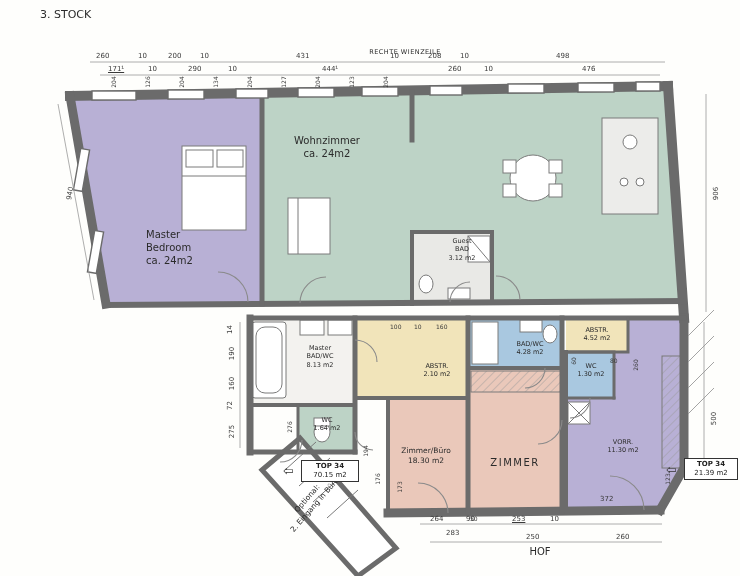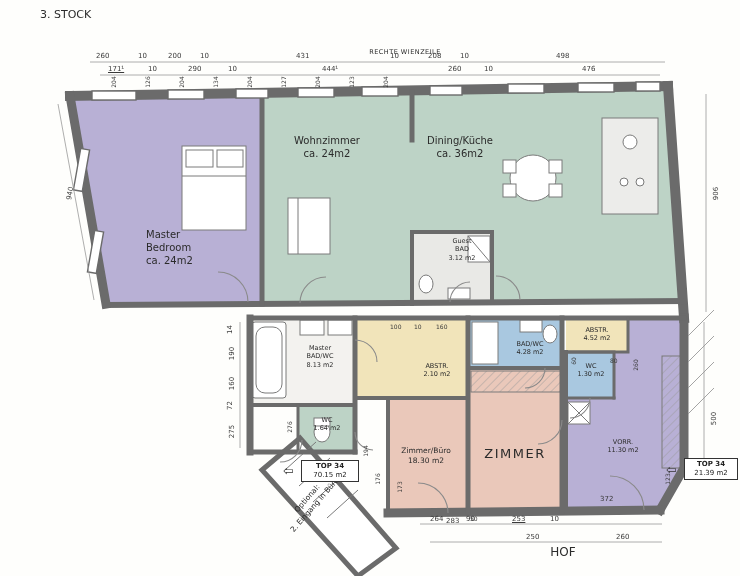--- a/index.html
+++ b/index.html
@@ -166,40 +166,38 @@
     <g class="hat">
       <line x1="688" y1="336" x2="714" y2="310"></line>
       <line x1="688" y1="362" x2="714" y2="336"></line>
       <line x1="688" y1="388" x2="714" y2="362"></line>
       <line x1="688" y1="414" x2="714" y2="388"></line>
     </g>
   </svg>
 
   <div class="lbl" style="left:40px;top:8px;font-size:11px;">3. STOCK</div>
   <div class="lbl" style="left:330px;top:48px;width:150px;font-size:6.5px;letter-spacing:0.5px;">RECHTE WIENZEILE</div>
-  <div class="lbl" style="left:528px;top:545px;width:70px;font-size:12px;">HOF</div>
+  <div class="lbl" style="left:505px;top:545px;width:70px;font-size:10px;">HOF</div>
 
   <div class="lbl" style="left:146px;top:228px;width:80px;font-size:10px;text-align:left;">Master
 Bedroom
 ca. 24m2</div>
   <div class="lbl" style="left:272px;top:134px;width:110px;font-size:10px;">Wohnzimmer
 ca. 24m2</div>
-  <div class="lbl" style="left:402px;top:134px;width:116px;font-size:10px;">Dining/Küche
-ca. 36m2</div>
   <div class="lbl" style="left:438px;top:237px;width:48px;font-size:6.5px;">Guest
 BAD
 3.12 m2</div>
   <div class="lbl" style="left:288px;top:344px;width:64px;font-size:6.5px;">Master
 BAD/WC
 8.13 m2</div>
   <div class="lbl" style="left:410px;top:362px;width:54px;font-size:6.5px;">ABSTR.
 2.10 m2</div>
   <div class="lbl" style="left:384px;top:418px;width:84px;font-size:7.5px;margin-top:28px;">Zimmer/Büro
 18.30 m2</div>
-  <div class="lbl" style="left:482px;top:446px;width:66px;font-size:13px;letter-spacing:1.5px;">ZIMMER</div>
+  <div class="lbl" style="left:482px;top:456px;width:66px;font-size:10px;letter-spacing:1.5px;">ZIMMER</div>
   <div class="lbl" style="left:502px;top:340px;width:56px;font-size:6.5px;">BAD/WC
 4.28 m2</div>
   <div class="lbl" style="left:570px;top:362px;width:42px;font-size:6.5px;">WC
 1.30 m2</div>
   <div class="lbl" style="left:570px;top:326px;width:54px;font-size:6.5px;">ABSTR.
 4.52 m2</div>
   <div class="lbl" style="left:594px;top:438px;width:58px;font-size:6.5px;">VORR.
 11.30 m2</div>
   <div class="lbl" style="left:306px;top:416px;width:42px;font-size:6.5px;">WC
 1.64 m2</div>
@@ -255,21 +253,21 @@
   <span class="dim v" style="left:226px;top:428px;">275</span>
 
   <span class="dim v" style="left:710px;top:190px;">906</span>
   <span class="dim v" style="left:708px;top:415px;">500</span>
 
   <span class="dim" style="left:430px;top:516px;">264</span>
   <span class="dim" style="left:466px;top:516px;">90</span>
   <span class="dim" style="left:512px;top:516px;text-decoration:underline;">253</span>
   <span class="dim" style="left:550px;top:516px;">10</span>
   <span class="dim" style="left:600px;top:496px;">372</span>
-  <span class="dim" style="left:446px;top:518px;">283</span>
+  <span class="dim" style="left:446px;top:530px;">283</span>
   <span class="dim" style="left:526px;top:534px;">250</span>
   <span class="dim" style="left:616px;top:534px;">260</span>
 
   <span class="dim tiny" style="left:390px;top:324px;">100</span>
   <span class="dim tiny" style="left:414px;top:324px;">10</span>
   <span class="dim tiny" style="left:436px;top:324px;">160</span>
   <span class="dim v tiny" style="left:570px;top:358px;">60</span>
   <span class="dim v tiny" style="left:630px;top:362px;">260</span>
   <span class="dim tiny" style="left:610px;top:358px;">80</span>
   <span class="dim v tiny" style="left:284px;top:424px;">276</span>

